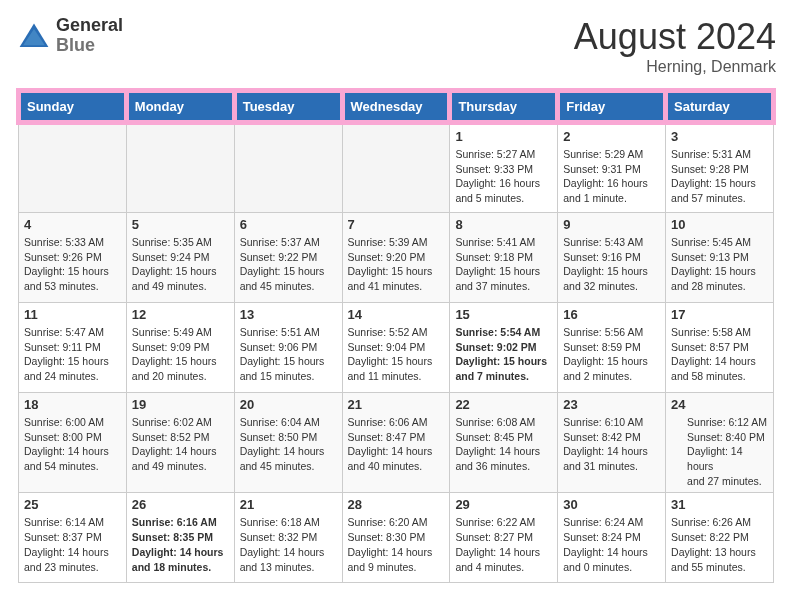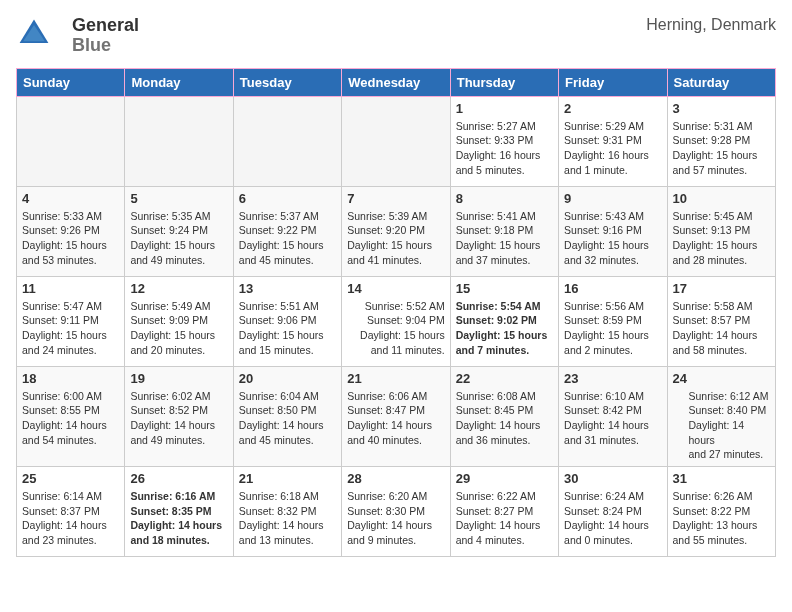--- a/index.html
+++ b/index.html
@@ -11,22 +11,22 @@
       padding: 16px;
     }
     .header {
       display: flex;
       justify-content: space-between;
       align-items: flex-start;
       margin-bottom: 12px;
     }
     .logo {
       display: flex;
-      align-items: flex-start;
-      gap: 20px;
+      align-items: flex-end;
+      gap: 4px;
     }
     .logo-text {
       display: flex;
       flex-direction: column;
       line-height: 1.1;
     }
     .logo-general {
       font-size: 18px;
       font-weight: bold;
       color: #333;
@@ -57,21 +57,21 @@
       border-collapse: collapse;
       table-layout: fixed;
     }
     th {
       background: #2a6db5;
       color: #fff;
       text-align: left;
       padding: 6px 6px;
       font-size: 13px;
       font-weight: bold;
-      border: 1px solid #f9a8d4;
+      border: 5px solid #f9a8d4;
     }
     td {
       border: 1px solid #ccc;
       vertical-align: top;
       padding: 4px 5px;
       height: 90px;
       background: #fff;
     }
     td.empty {
       background: #f5f5f5;
@@ -99,20 +99,21 @@
     <svg class="logo-icon" viewBox="0 0 40 40">
       <polygon points="20,4 36,30 4,30" fill="#2a6db5"></polygon>
       <polygon points="20,10 32,28 8,28" fill="#5a9fd4" opacity="0.5"></polygon>
     </svg>
     <div class="logo-text">
       <span class="logo-general">General</span>
       <span class="logo-blue">Blue</span>
     </div>
   </div>
   <div class="title-block">
+    <div class="month-title">August 2024</div>
     <div class="location">Herning, Denmark</div>
   </div>
 </div>
 
 <table>
   <thead>
     <tr>
     <th>Sunday</th>
         <th>Monday</th>
         <th>Tuesday</th>
@@ -218,21 +219,21 @@
         </td>
         <td>
           <div class="day-num">13</div>
           <div class="day-info" style="white-space: pre-line;">Sunrise: 5:51 AM
 Sunset: 9:06 PM
 Daylight: 15 hours
 and 15 minutes.</div>
         </td>
         <td>
           <div class="day-num">14</div>
-          <div class="day-info" style="white-space: pre-line; text-align: right;">Sunrise: 5:52 AM
+          <div class="day-info" style="white-space: pre-line;">Sunrise: 5:52 AM
 Sunset: 9:04 PM
 Daylight: 15 hours
 and 11 minutes.</div>
         </td>
         <td>
           <div class="day-num">15</div>
           <div class="day-info" style="white-space: pre-line; font-weight: bold;">Sunrise: 5:54 AM
 Sunset: 9:02 PM
 Daylight: 15 hours
 and 7 minutes.</div>
@@ -249,21 +250,21 @@
           <div class="day-info" style="white-space: pre-line;">Sunrise: 5:58 AM
 Sunset: 8:57 PM
 Daylight: 14 hours
 and 58 minutes.</div>
         </td>
       </tr>
       <tr>
         <td>
           <div class="day-num">18</div>
           <div class="day-info" style="white-space: pre-line;">Sunrise: 6:00 AM
-Sunset: 8:55 PM
+Sunset: 8:00 PM
 Daylight: 14 hours
 and 54 minutes.</div>
         </td>
         <td>
           <div class="day-num">19</div>
           <div class="day-info" style="white-space: pre-line;">Sunrise: 6:02 AM
 Sunset: 8:52 PM
 Daylight: 14 hours
 and 49 minutes.</div>
         </td>

